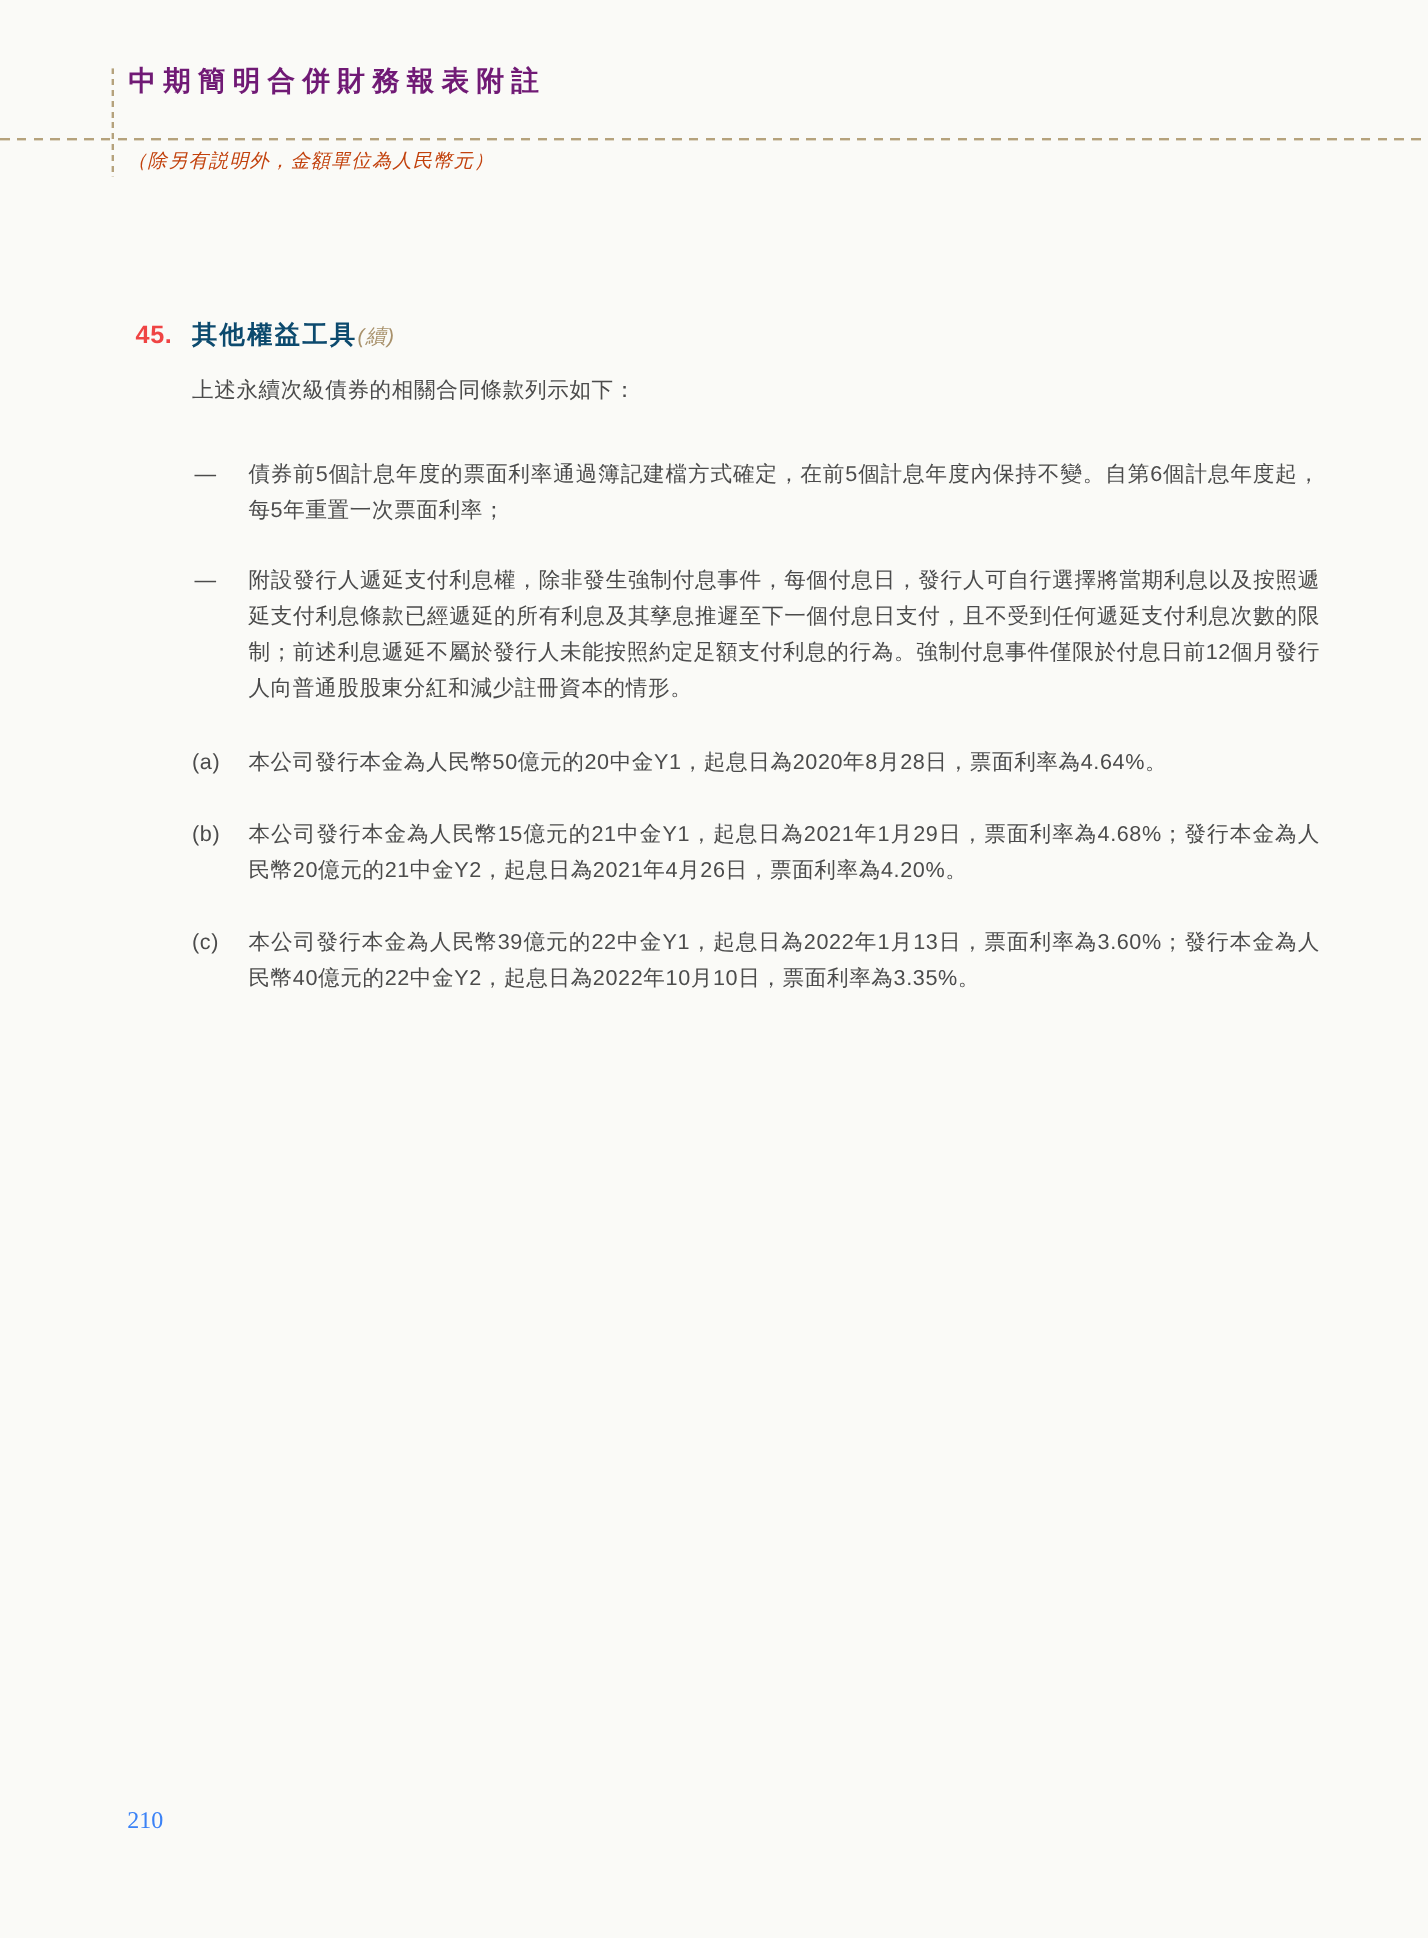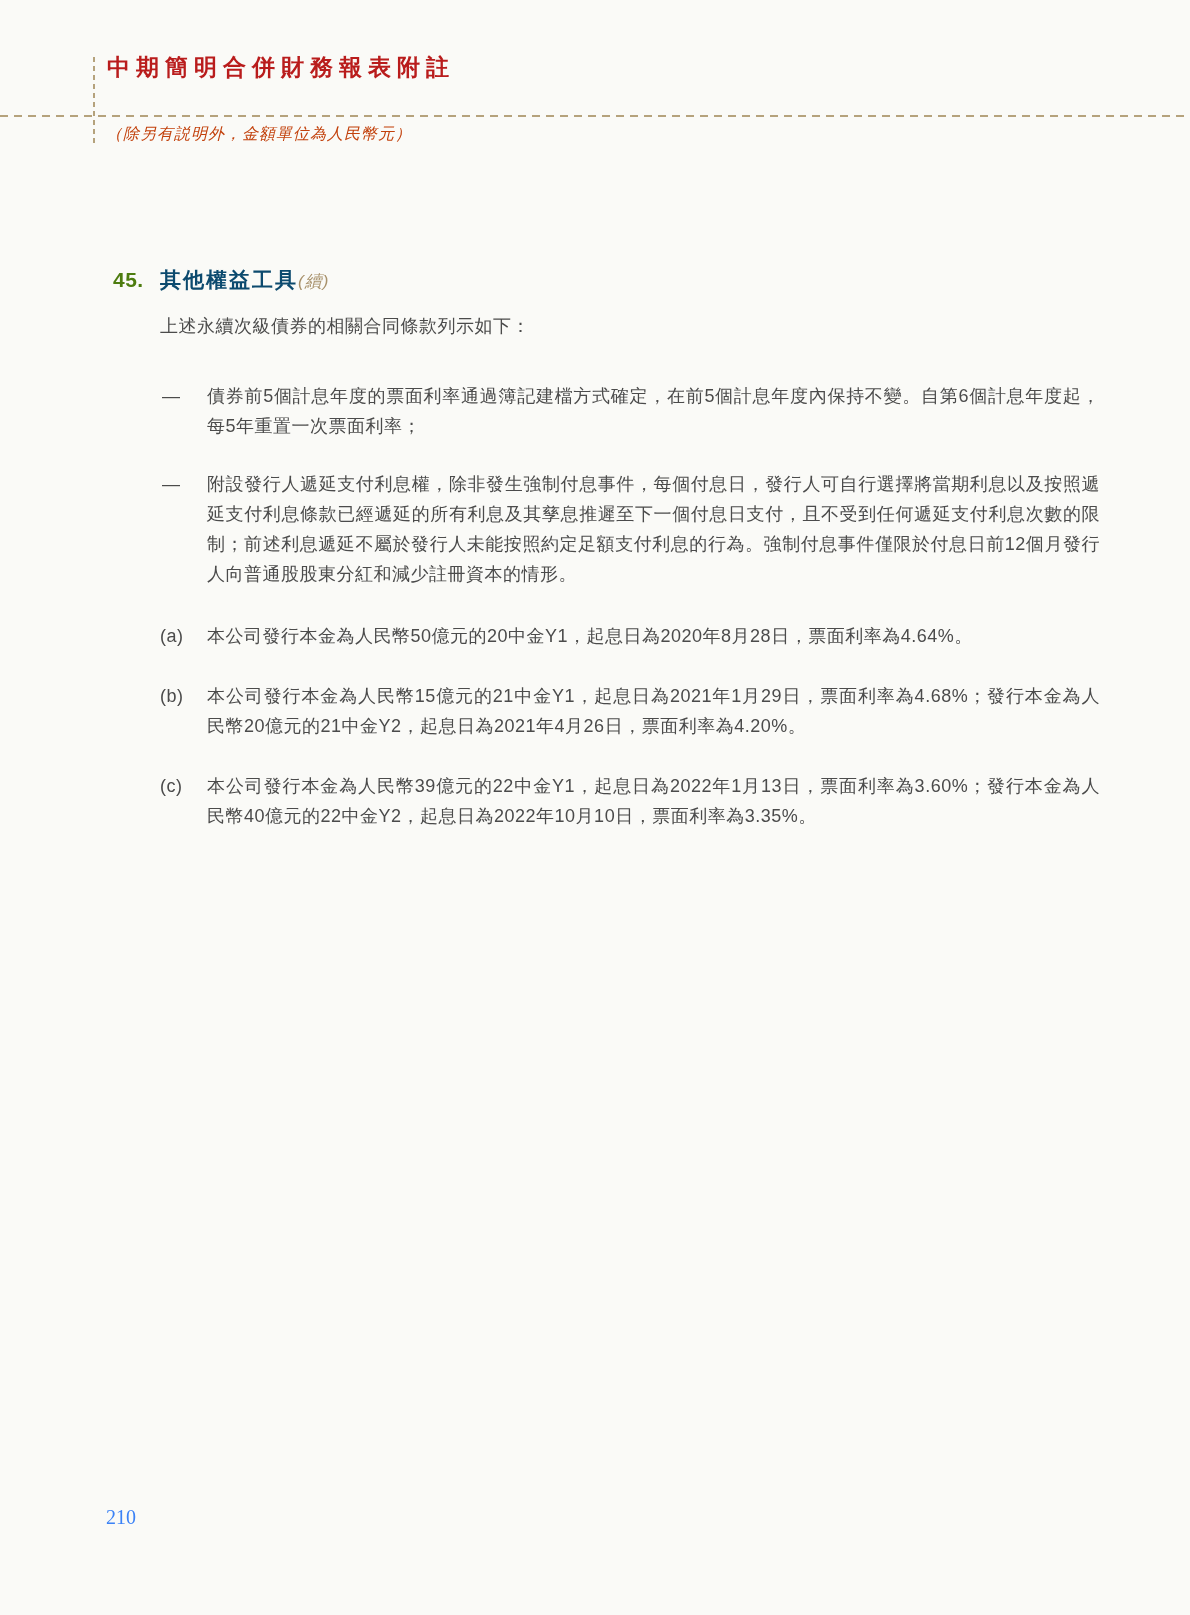--- a/index.html
+++ b/index.html
@@ -18,21 +18,21 @@
   }
   
   .header-title {
     position: absolute;
     left: 107px;
     top: 52px;
     font-family: "Liberation Serif", "DejaVu Serif", serif;
     font-size: 23px;
     font-weight: 600;
     letter-spacing: 6px;
-    color: #b91c1c;
+    color: #701a75;
     white-space: nowrap;
   }
   .vrule {
     position: absolute;
     left: 93px;
     top: 57px;
     width: 2px;
     height: 90px;
     background: repeating-linear-gradient(180deg, #b5a27c 0 5px, transparent 5px 9px);
   }
@@ -71,21 +71,21 @@
     position: relative;
     margin: 0 0 13px 0;
     line-height: 32px;
     text-align: left;
     white-space: nowrap;
   }
   .section-number {
     position: absolute;
     left: -47px;
     top: 0;
-    color: #4d7c0f;
+    color: #ef4444;
     font-weight: bold;
     font-size: 21px;
   }
   .section-title {
     color: #0c4a6e;
     font-weight: bold;
     font-size: 21px;
     letter-spacing: 2px;
   }
   .section-cont {

